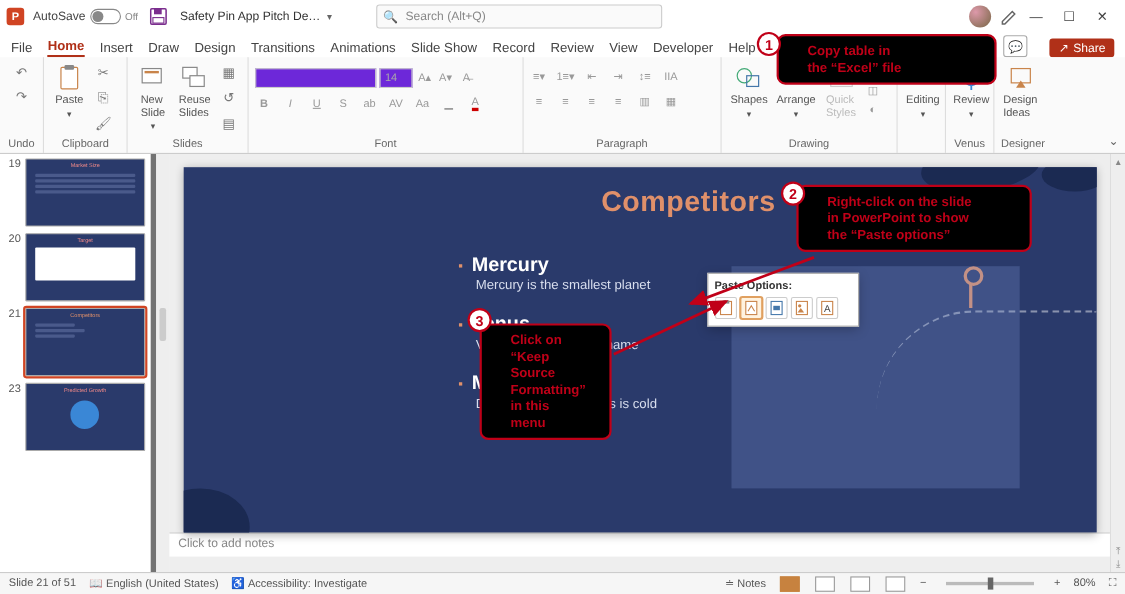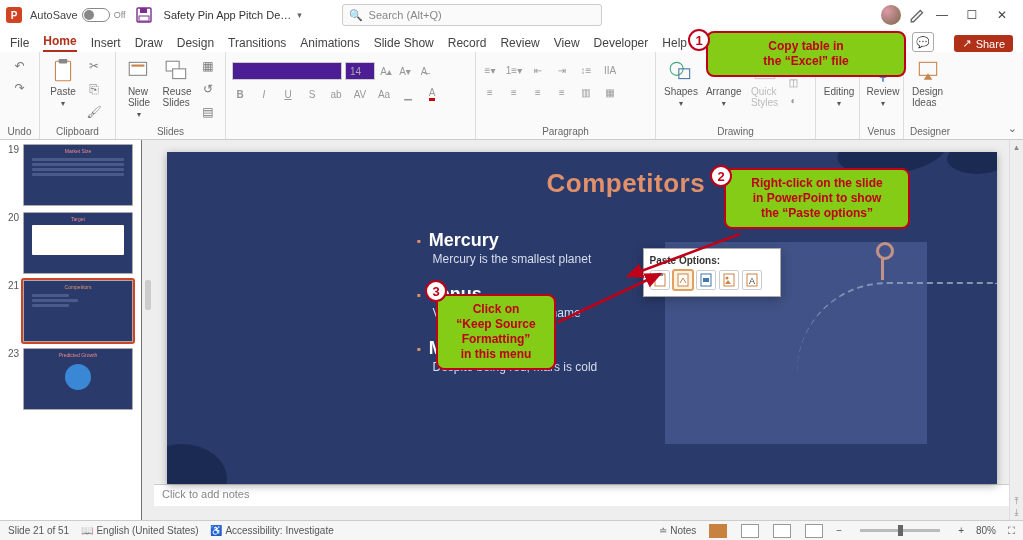--- a/index.html
+++ b/index.html
@@ -30,26 +30,26 @@
 
 
 .ribbon { height: 88px; background: #fafafa; border-bottom: 1px solid #ccc; display: flex; position: relative; }
 .rgroup { border-right: 1px solid #ddd; display: flex; flex-direction: column; justify-content: space-between; padding: 4px 6px 0; }
 .rgroup-body { display: flex; align-items: flex-start; gap: 4px; flex: 1; }
 .rgroup-label { font-size: 10px; color: #666; text-align: center; padding: 2px 0; position: relative; }
 .rbtn { display: flex; flex-direction: column; align-items: center; font-size: 10px; color: #555; gap: 2px; padding: 2px; min-width: 34px; }
 .rbtn svg, .rbtn .ico { width: 26px; height: 26px; }
 .rbtn-sm { width: 20px; height: 20px; display: flex; align-items: center; justify-content: center; font-size: 12px; color: #777; }
 .font-row { display: flex; align-items: center; gap: 3px; }
-.font-box { border: 1px solid #ccc; height: 18px; font-size: 10px; color: #aaa; padding: 0 4px; display: flex; align-items: center; background: #4c1d95; }
+.font-box { border: 1px solid #ccc; height: 18px; font-size: 10px; color: #aaa; padding: 0 4px; display: flex; align-items: center; background: #6d28d9; }
 .mini { width: 16px; height: 16px; font-size: 10px; color: #999; display: flex; align-items: center; justify-content: center; }
 
 
 .workspace { height: 380px; display: flex; background: #f0f0f0; }
-.thumbs { width: 142px; background: #fff; border-right: 1px solid #737373; overflow: hidden; padding: 4px 5px; }
+.thumbs { width: 142px; background: #fff; border-right: 5px solid #737373; overflow: hidden; padding: 4px 5px; }
 .thumb-wrap { display: flex; gap: 4px; margin-bottom: 6px; }
 .thumb-num { font-size: 10px; color: #555; width: 14px; text-align: right; }
 .thumb { width: 110px; height: 62px; background: #2a3a6b; border: 1px solid #aaa; border-radius: 1px; position: relative; overflow: hidden; }
 .thumb.active { outline: 2px solid #d04423; }
 .thumb .t-title { font-size: 5px; color: #e88; text-align: center; margin-top: 3px; }
 .thumb .t-box { background: #fff; margin: 3px 8px; height: 30px; border-radius: 1px; }
 .thumb .t-lines { padding: 4px 8px; }
 .thumb .t-line { height: 3px; background: #4a5a8b; margin-bottom: 2px; border-radius: 1px; }
 
 .vsplit { width: 12px; background: #eee; display: flex; align-items: flex-start; justify-content: center; padding-top: 140px; }
@@ -74,21 +74,21 @@
 
 .paste-popup { position: absolute; top: 96px; left: 476px; background: #fff; border: 1px solid #aaa; box-shadow: 0 3px 10px rgba(0,0,0,0.25); padding: 6px; font-size: 10px; width: 138px; }
 .paste-popup .po-title { font-weight: bold; color: #333; margin-bottom: 4px; }
 .paste-opts { display: flex; gap: 3px; }
 .paste-opt { width: 20px; height: 20px; border: 1px solid #ccc; border-radius: 2px; display: flex; align-items: center; justify-content: center; background: #fff; }
 .paste-opt.hl { background: #fff3e0; border-color: #e0a060; box-shadow: 0 0 0 1px #e0a060; }
 
 .notes { height: 22px; background: #fff; border-top: 1px solid #ccc; padding: 3px 8px; font-size: 11px; color: #888; }
 
 
-.annot { position: absolute; background: #84cc16; border: 2px solid #c00018; border-radius: 8px; padding: 6px 16px; font-size: 12px; font-weight: bold; color: #c00018; text-align: center; line-height: 1.25; z-index: 50; }
+.annot { position: absolute; background: #000000; border: 2px solid #c00018; border-radius: 8px; padding: 6px 26px; font-size: 12px; font-weight: bold; color: #c00018; line-height: 1.25; z-index: 50; }
 .annot-num { position: absolute; width: 22px; height: 22px; border: 2.5px solid #c00018; border-radius: 50%; background: #fff; color: #c00018; font-weight: bold; font-size: 13px; display: flex; align-items: center; justify-content: center; z-index: 51; }
 svg.arrow { position: absolute; z-index: 49; pointer-events: none; }
 
 
 .statusbar { position: absolute; bottom: 0; left: 0; right: 0; height: 20px; background: #f6f6f6; border-top: 1px solid #ccc; display: flex; align-items: center; font-size: 10px; color: #555; padding: 0 8px; gap: 12px; }
 .statusbar .sp { flex: 1; }
 .view-btn { width: 18px; height: 14px; border: 1px solid #999; margin: 0 1px; background: #fff; }
 .view-btn.active { background: #c7823f; border-color: #c7823f; }
 .zoom-slider { width: 80px; height: 3px; background: #bbb; position: relative; margin: 0 6px; }
 .zoom-slider .zh { position: absolute; top: -4px; left: 38px; width: 5px; height: 11px; background: #666; }
@@ -224,20 +224,21 @@
         <span class="mini">S</span>
         <span class="mini">ab</span>
         <span class="mini">AV</span>
         <span class="mini">Aa</span>
         <span class="mini">▁</span>
         <span class="mini">
             <span style="border-bottom:3px solid #c00">A</span>
           </span>
       </div>
     </div>
+    <div class="rgroup-label">Font</div>
   </div>
   <div class="rgroup" style="width:180px">
     <div class="rgroup-body" style="flex-direction:column;gap:6px;padding-top:6px;color:#bbb">
       <div class="font-row" style="gap:8px">
         <span class="mini">≡▾</span>
         <span class="mini">1≡▾</span>
         <span class="mini">⇤</span>
         <span class="mini">⇥</span>
         <span class="mini">↕≡</span>
         <span class="mini">IIA</span>
@@ -443,21 +444,21 @@
     <span>⤒</span>
     <span>⤓</span>
   </div>
 </div>
 
 <div class="annot-num" style="top:29px;left:688px">1</div>
 <div class="annot" style="top:31px;left:706px;width:200px"><span style="white-space:pre-line">Copy table in
 the “Excel” file</span></div>
 
 <div class="annot-num" style="top:165px;left:710px">2</div>
-<div class="annot" style="top:168px;left:724px;width:186px"><span style="white-space:pre-line">Right-click on the slide
+<div class="annot" style="top:168px;left:724px;width:214px"><span style="white-space:pre-line">Right-click on the slide
 in PowerPoint to show
 the “Paste options”</span></div>
 <svg class="arrow" style="top:228px;left:620px" width="140" height="60">
     <defs>
       <marker id="ah1" markerWidth="8" markerHeight="8" refX="6" refY="3" orient="auto">
         <path d="M0,0 L7,3 L0,6 Z" fill="#c00018"></path>
       </marker>
     </defs>
     <line x1="120" y1="6" x2="8" y2="48" stroke="#c00018" stroke-width="2.5" marker-end="url(#ah1)"></line>
   </svg>

